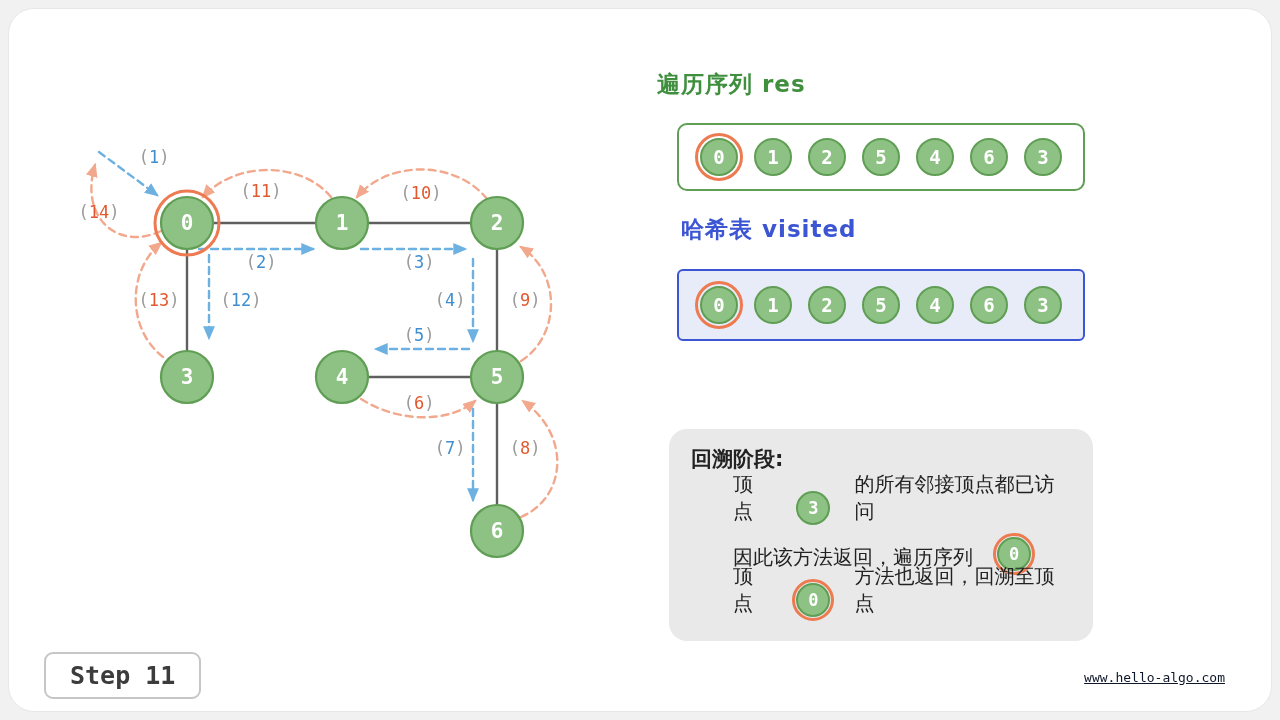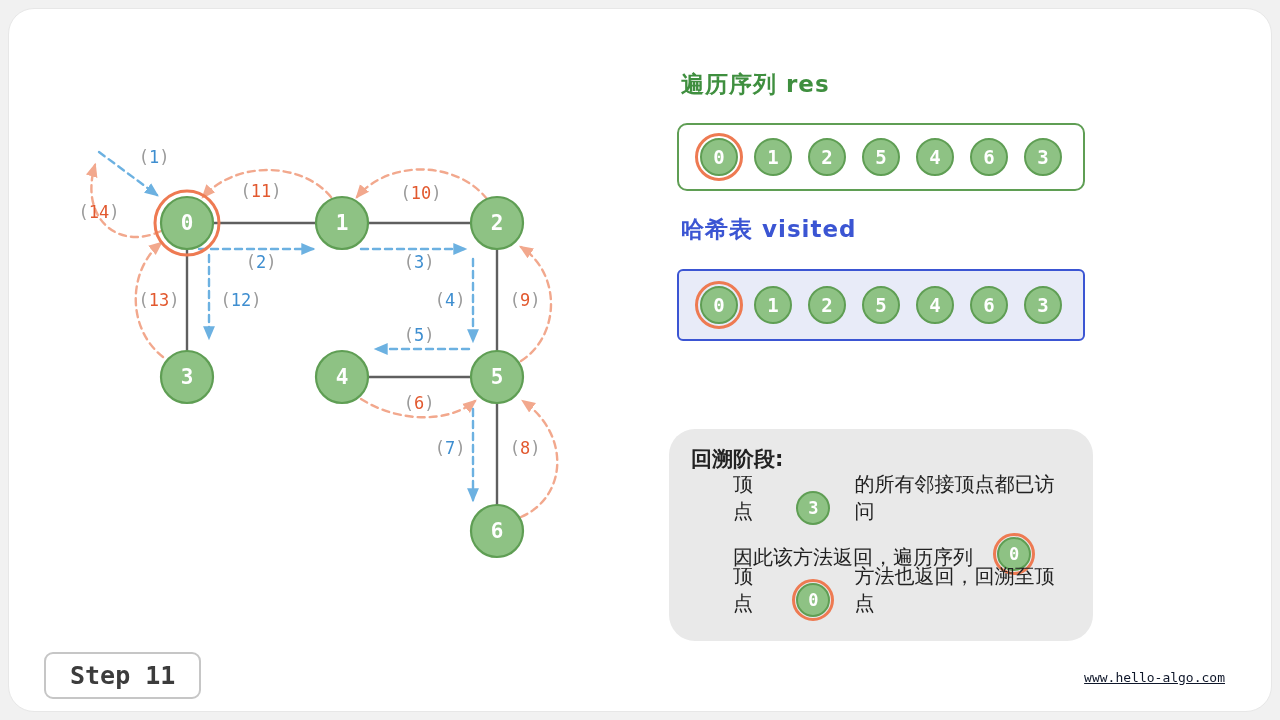--- a/index.html
+++ b/index.html
@@ -23,39 +23,39 @@
   .gnode .body{fill:var(--node-green);stroke:var(--node-green-border);stroke-width:2.2;}
   .gnode .ring{fill:none;stroke:var(--highlight-ring);stroke-width:3;}
   .gnode text{fill:#ffffff;font:bold 21px "DejaVu Sans Mono","Liberation Mono",monospace;
     text-anchor:middle;dominant-baseline:central;}
   .slabel{font:17px "DejaVu Sans Mono","Liberation Mono",monospace;text-anchor:middle;}
   .slabel .paren{fill:var(--paren-gray);}
   .slabel.blue .num{fill:var(--label-blue);}
   .slabel.orange .num{fill:var(--label-orange);}
   
   .panel-title{position:absolute;font-size:23px;font-weight:bold;letter-spacing:1px;}
-  .panel-title.res{left:672px;top:60px;color:var(--res-green);}
+  .panel-title.res{left:648px;top:60px;color:var(--res-green);}
   .panel-title.visited{left:672px;top:205px;color:var(--visited-blue);}
   .pill-box{position:absolute;box-sizing:border-box;}
   .res-box{left:668px;top:114px;width:408px;height:68px;
     border:2px solid var(--node-green-border);border-radius:10px;background:#fff;}
   .visited-box{left:668px;top:260px;width:408px;height:72px;
     border:2px solid var(--visited-blue);border-radius:6px;background:#e8ebf8;}
   .pill-row{display:flex;gap:16px;justify-content:center;align-items:center;height:100%;}
   .pill-circle{
     width:38px;height:38px;border-radius:50%;box-sizing:border-box;
     background:var(--node-green);border:2px solid var(--node-green-border);
     color:#fff;font:bold 19px "DejaVu Sans Mono","Liberation Mono",monospace;
     display:flex;align-items:center;justify-content:center;flex:0 0 auto;
   }
   .ringed{outline:3px solid var(--highlight-ring);outline-offset:2px;}
   
   .note-box{
     position:absolute;left:660px;top:420px;width:424px;height:212px;box-sizing:border-box;
-    background:#e9e9e9;border-radius:26px;padding:16px 22px;color:#222;
+    background:#e9e9e9;border-radius:18px;padding:16px 22px;color:#222;
   }
   .note-title{font-size:21px;font-weight:bold;margin-bottom:6px;}
   .note-line{display:flex;align-items:flex-end;gap:24px;font-size:20px;height:46px;margin-left:42px;}
   .inline-circle{
     width:34px;height:34px;border-radius:50%;box-sizing:border-box;flex:0 0 auto;
     background:var(--node-green);border:2px solid var(--node-green-border);
     color:#fff;font:bold 17px "DejaVu Sans Mono","Liberation Mono",monospace;
     display:inline-flex;align-items:center;justify-content:center;
   }
   .note-box .ringed{outline:3px solid var(--highlight-ring);outline-offset:1.5px;}

